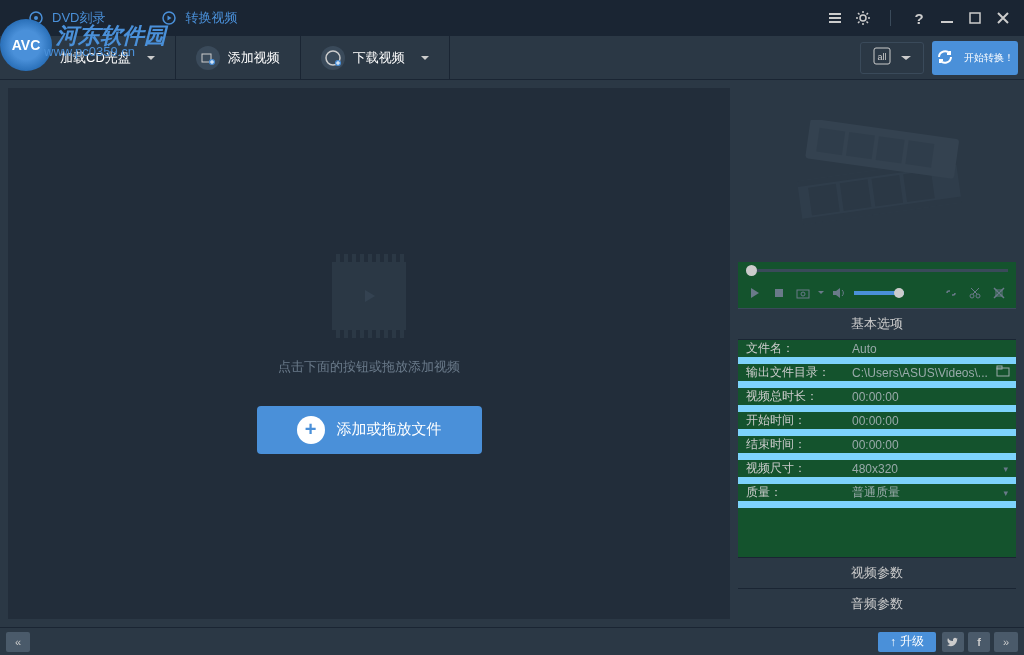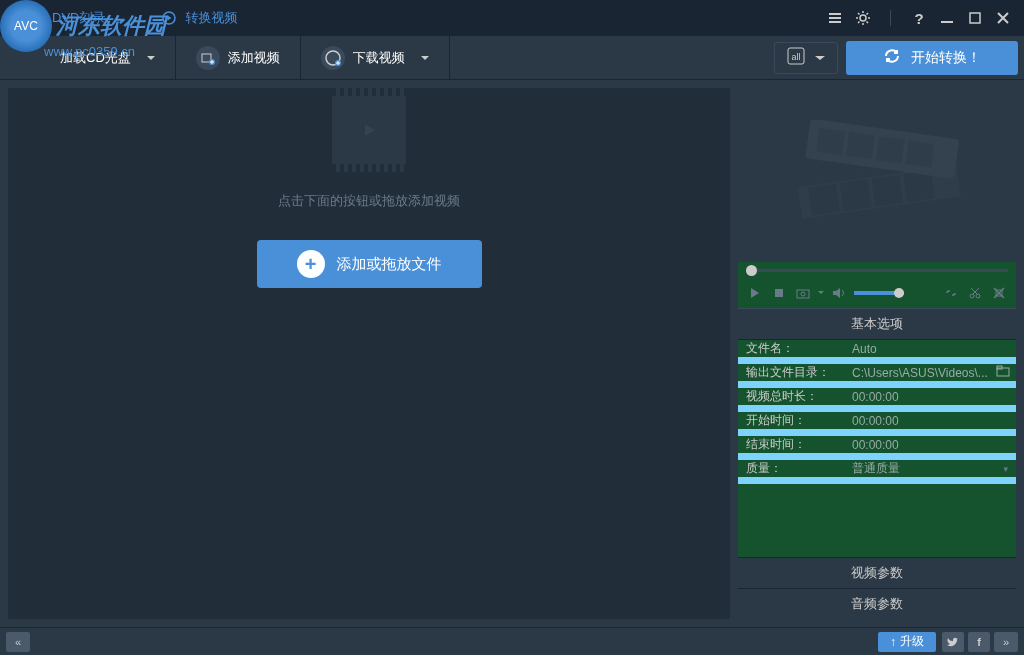--- a/index.html
+++ b/index.html
@@ -10,37 +10,37 @@
 
 .tabs-bar { display: flex; align-items: center; height: 36px; background: #1a2533; position: relative; }
 .tab { display: flex; align-items: center; gap: 8px; padding: 0 28px; height: 36px; color: #4a90d9; cursor: pointer; position: relative; }
 .tab.active { background: #2b3845; border-radius: 8px 8px 0 0; }
 .tab-icon { width: 16px; height: 16px; display: flex; align-items: center; justify-content: center; }
 .tabs-spacer { flex: 1; }
 .window-controls { display: flex; align-items: center; gap: 10px; padding-right: 12px; }
 .wc { width: 18px; height: 18px; display: flex; align-items: center; justify-content: center; color: #ccc; cursor: pointer; }
 
 .logo-overlay { position: absolute; left: 0; top: 0; z-index: 10; display: flex; align-items: center; }
-.logo-icon { width: 52px; height: 52px; background: radial-gradient(circle, #4a90d9 40%, #2a70b9 70%); border-radius: 50%; display: flex; align-items: center; justify-content: center; font-weight: normal; color: #fff; font-size: 12px; position: relative; }
+.logo-icon { width: 52px; height: 52px; background: radial-gradient(circle, #4a90d9 40%, #2a70b9 70%); border-radius: 50%; display: flex; align-items: center; justify-content: center; font-weight: bold; color: #fff; font-size: 14px; position: relative; margin-top: 19px; }
 .logo-text { color: #4a90d9; font-size: 22px; font-weight: bold; margin-left: 4px; font-style: italic; }
 .logo-sub { position: absolute; top: 44px; left: 44px; color: #4a90d9; font-size: 13px; }
 
 
 .toolbar { display: flex; align-items: center; height: 44px; background: #2b3845; border-bottom: 1px solid #1a2533; }
 .tb-btn { display: flex; align-items: center; gap: 8px; padding: 0 16px; height: 100%; color: #fff; cursor: pointer; border-right: 1px solid #1a2533; }
 .tb-btn.wide { padding: 0 20px; }
 .tb-icon { width: 24px; height: 24px; border-radius: 50%; background: #3a4a5a; display: flex; align-items: center; justify-content: center; font-size: 12px; }
 .tb-dd { width: 8px; height: 8px; margin-left: 8px; }
 .tb-spacer { flex: 1; }
 .format-sel { display: flex; align-items: center; gap: 10px; padding: 0 12px; height: 32px; margin: 0 8px; border: 1px solid #3a4a5a; border-radius: 3px; color: #fff; cursor: pointer; text-decoration: underline; }
-.start-btn { display: flex; align-items: center; gap: 10px; padding: 0 37px; height: 34px; margin-right: 6px; background: #4a90d9; color: #fff; border-radius: 3px; cursor: pointer; font-size: 14px; }
+.start-btn { display: flex; align-items: center; gap: 10px; padding: 0 4px; height: 34px; margin-right: 6px; background: #4a90d9; color: #fff; border-radius: 3px; cursor: pointer; font-size: 10px; }
 
 
 .main { flex: 1; display: flex; background: #2b3845; }
-.content { flex: 1; background: #222d3a; margin: 8px 4px 8px 8px; display: flex; flex-direction: column; align-items: center; justify-content: flex-start; }
+.content { flex: 1; background: #222d3a; margin: 8px 4px 8px 8px; display: flex; flex-direction: column; align-items: center; justify-content: center; }
 .placeholder-icon { width: 74px; height: 84px; background: #2b3845; border-radius: 4px; position: relative; margin-bottom: 20px; display: flex; flex-direction: column; }
 .ph-strip { height: 8px; background: repeating-linear-gradient(90deg, #222d3a 0 4px, #2b3845 4px 8px); }
 .ph-body { flex: 1; display: flex; align-items: center; justify-content: center; }
 .ph-body svg { opacity: 0.6; }
 .placeholder-text { color: #6a7a8a; margin-bottom: 30px; }
 .add-file-btn { display: flex; align-items: center; gap: 12px; padding: 0 40px; height: 48px; background: #4a90d9; color: #fff; border-radius: 4px; cursor: pointer; font-size: 15px; }
 .add-file-btn .plus { width: 28px; height: 28px; border-radius: 50%; background: #fff; color: #4a90d9; display: flex; align-items: center; justify-content: center; font-size: 20px; font-weight: bold; }
 
 
 .right-panel { width: 278px; background: #14532d; margin: 8px 8px 8px 4px; display: flex; flex-direction: column; }
@@ -309,20 +309,24 @@
       </div>
       <div class="prop-row">
         <div class="prop-label">开始时间：</div>
         <div class="prop-value">00:00:00</div>
       </div>
       <div class="prop-row">
         <div class="prop-label">结束时间：</div>
         <div class="prop-value">00:00:00</div>
       </div>
       <div class="prop-row">
+        <div class="prop-label">视频尺寸：</div>
+        <div class="prop-value dd">480x320</div>
+      </div>
+      <div class="prop-row">
         <div class="prop-label">质量：</div>
         <div class="prop-value dd">普通质量</div>
       </div>
 
       <div class="collapse-sections">
         <div class="collapse-title">视频参数</div>
         <div class="collapse-title">音频参数</div>
       </div>
     </div>
   </div>

